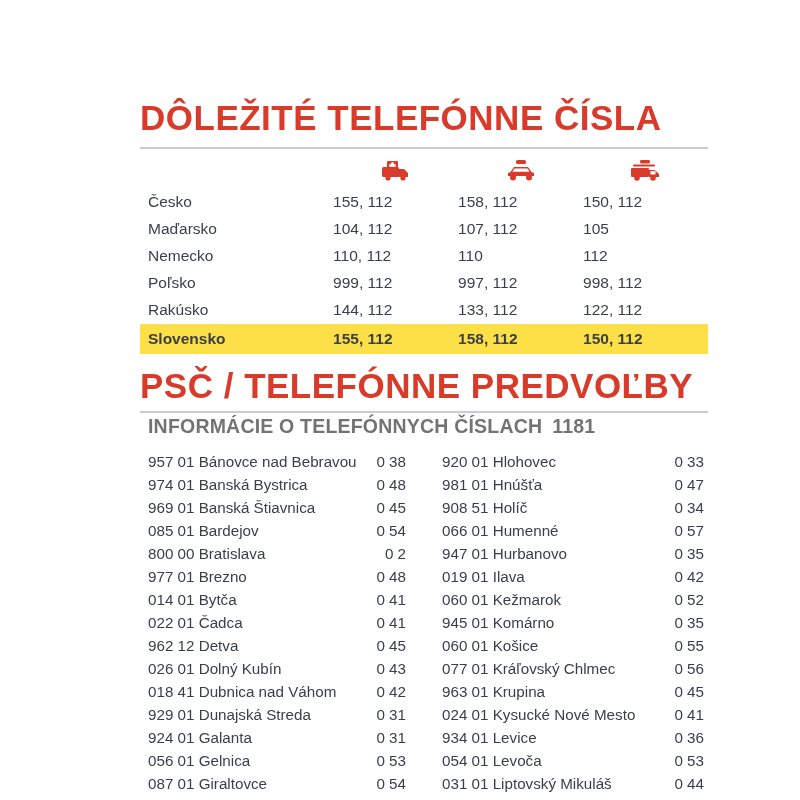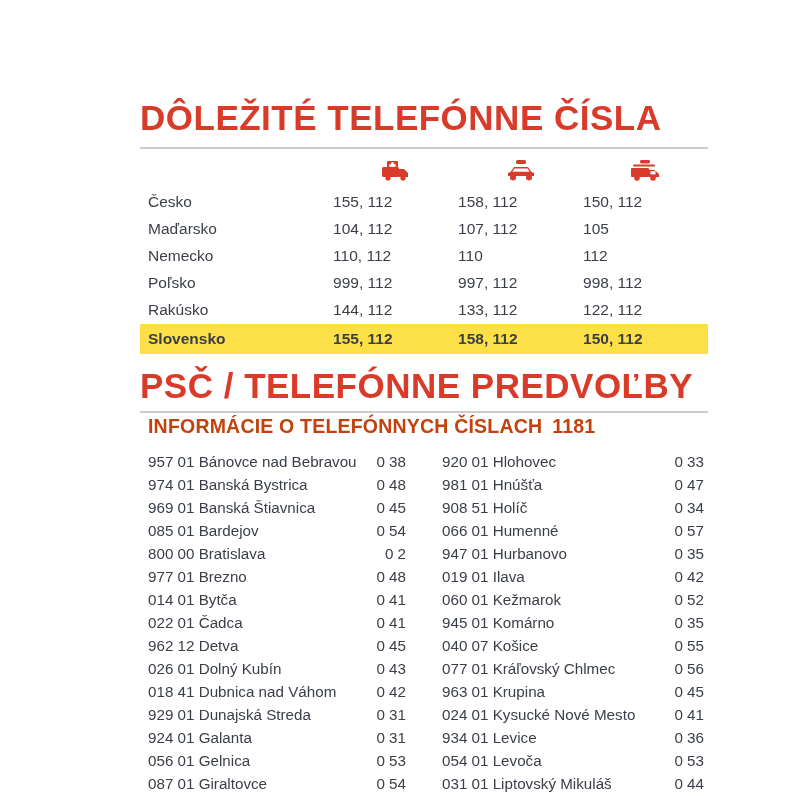--- a/index.html
+++ b/index.html
@@ -80,21 +80,21 @@
   .icon-cell {
     display: flex;
     justify-content: center;
     align-items: flex-end;
     height: 26px;
   }
   
   .subtitle {
     font-size: 19.5px;
     font-weight: bold;
-    color: #c2410c;
+    color: #737373;
     letter-spacing: 0.2px;
     margin: 2px 0 6px 8px;
     white-space: nowrap;
   }
   .subtitle .num {
     margin-left: 10px;
   }
   
   .psc-wrap {
     display: flex;
@@ -318,21 +318,21 @@
             </tr>
           <tr>
               <td class="place">060 01 Kežmarok</td>
               <td class="pref">0 52</td>
             </tr>
           <tr>
               <td class="place">945 01 Komárno</td>
               <td class="pref">0 35</td>
             </tr>
           <tr>
-              <td class="place">040 07 Košice</td>
+              <td class="place">060 01 Košice</td>
               <td class="pref">0 55</td>
             </tr>
           <tr>
               <td class="place">077 01 Kráľovský Chlmec</td>
               <td class="pref">0 56</td>
             </tr>
           <tr>
               <td class="place">963 01 Krupina</td>
               <td class="pref">0 45</td>
             </tr>

